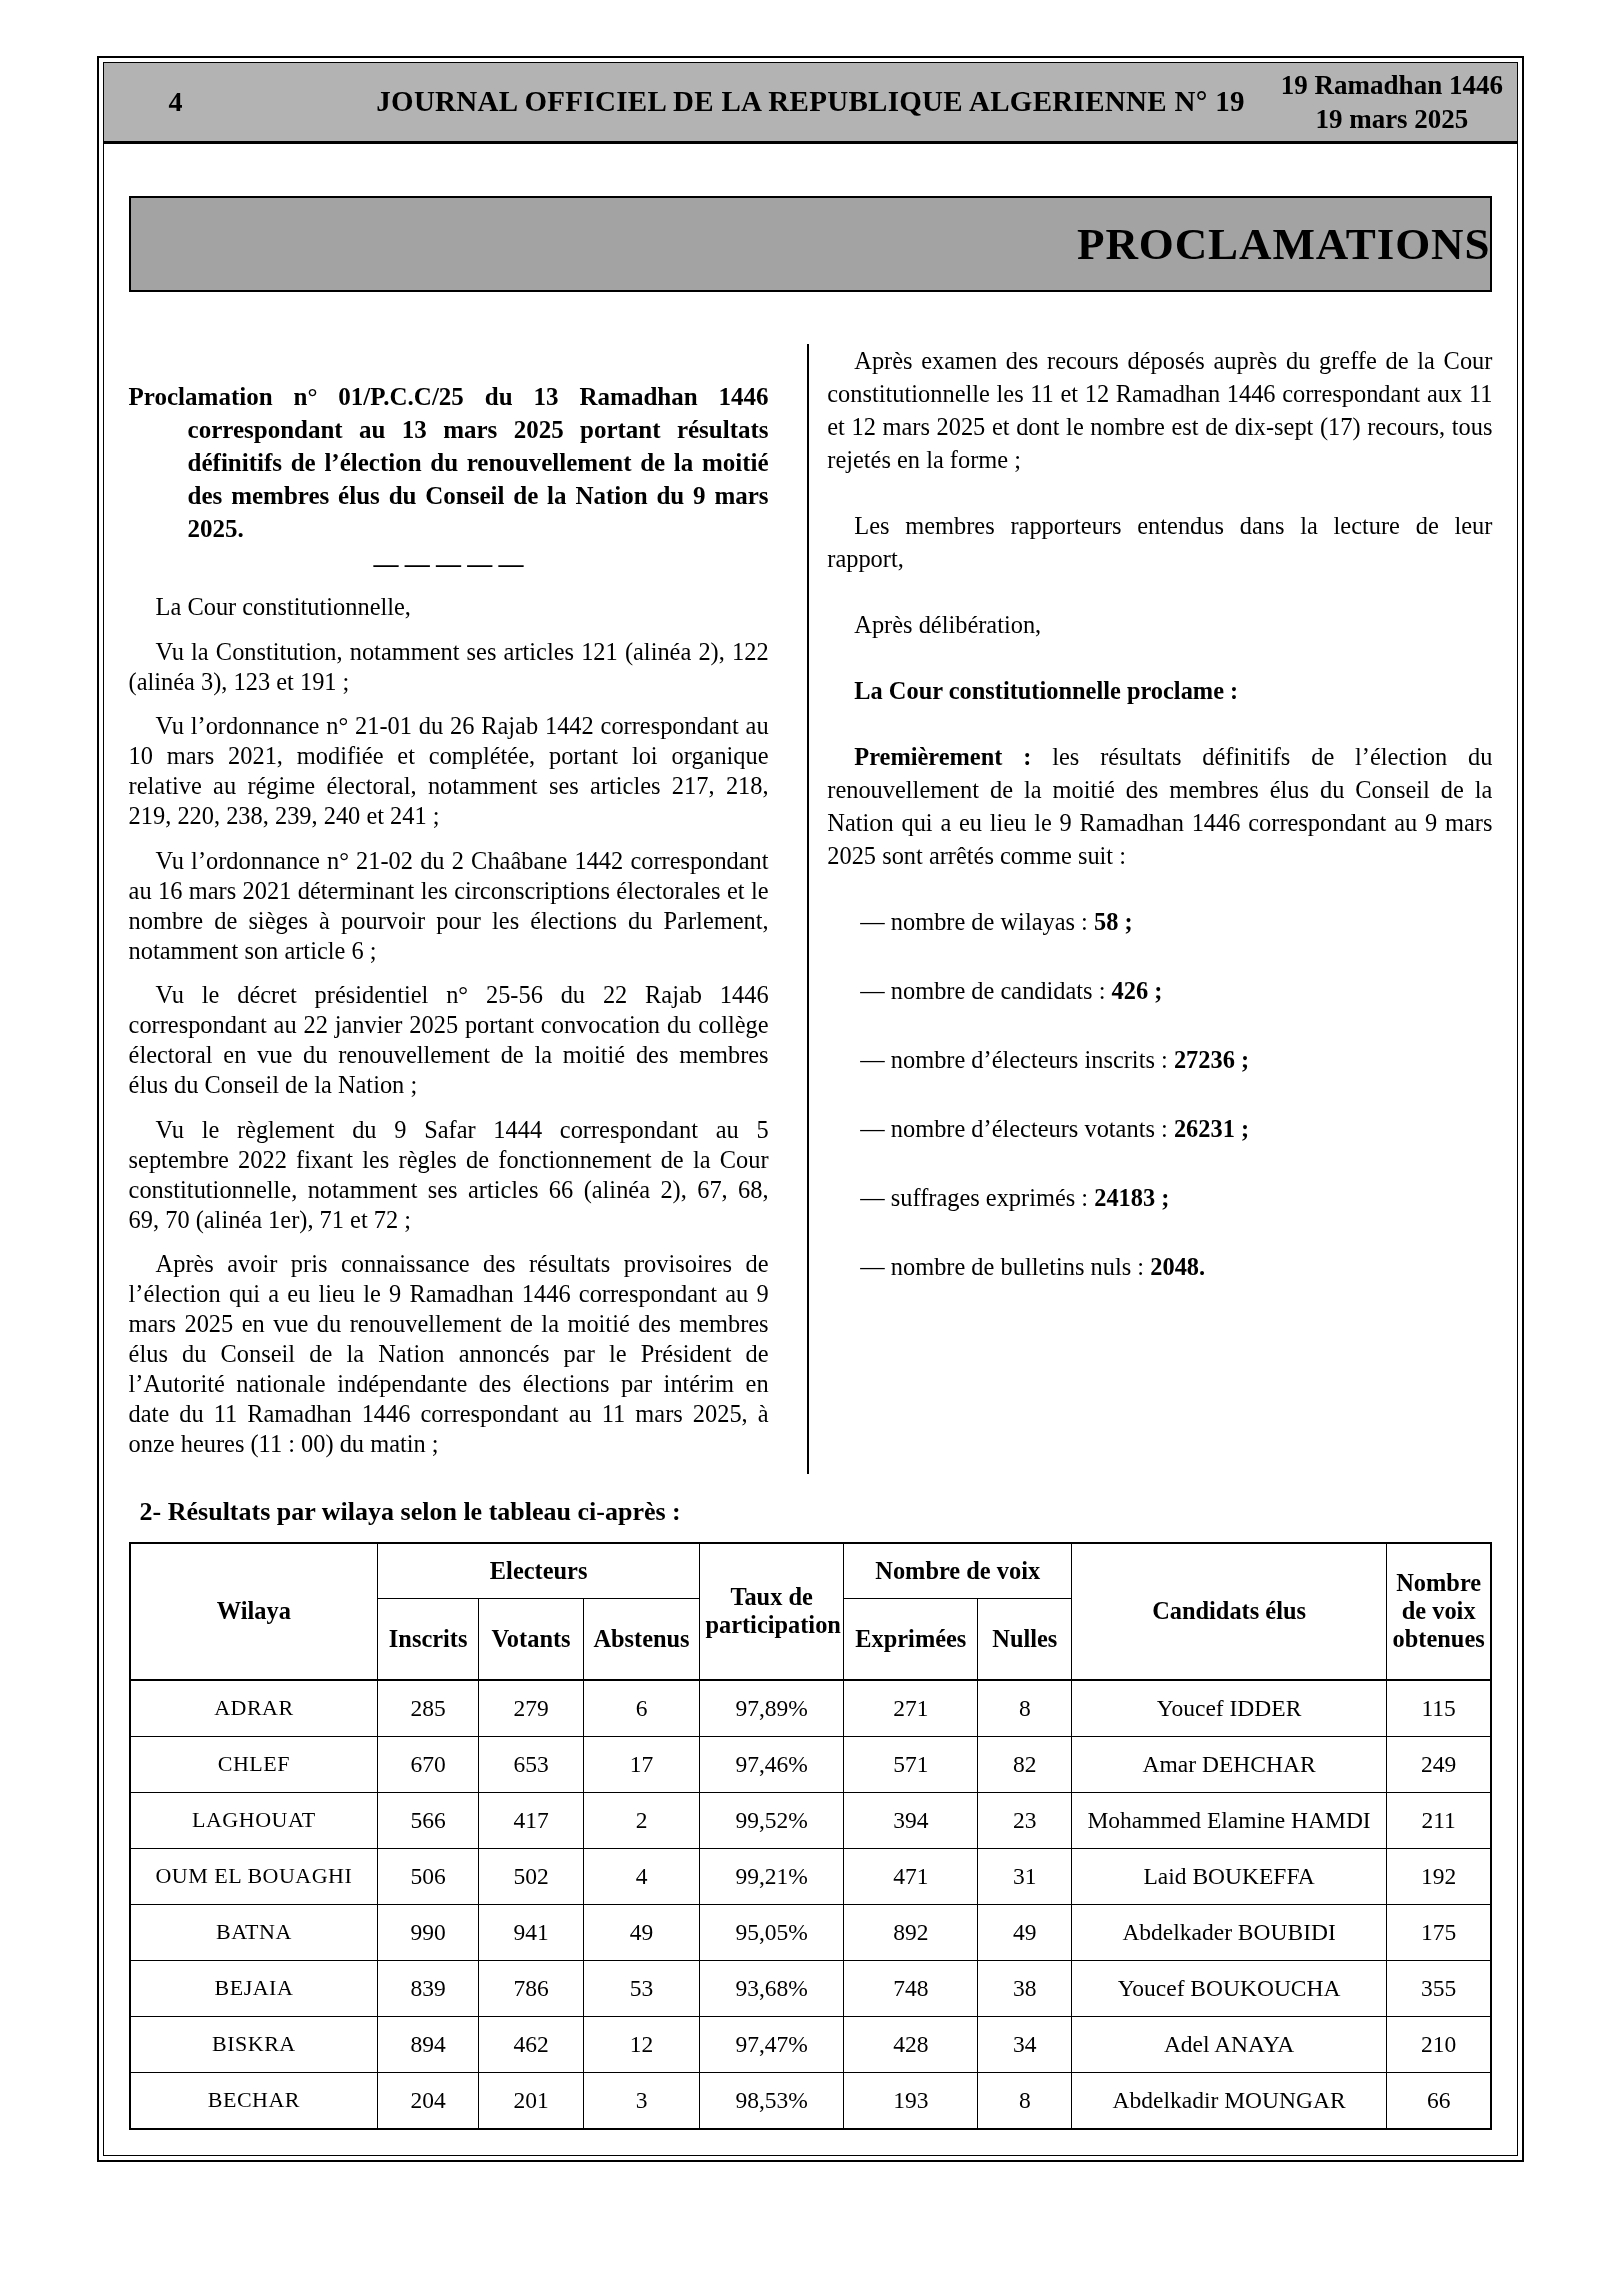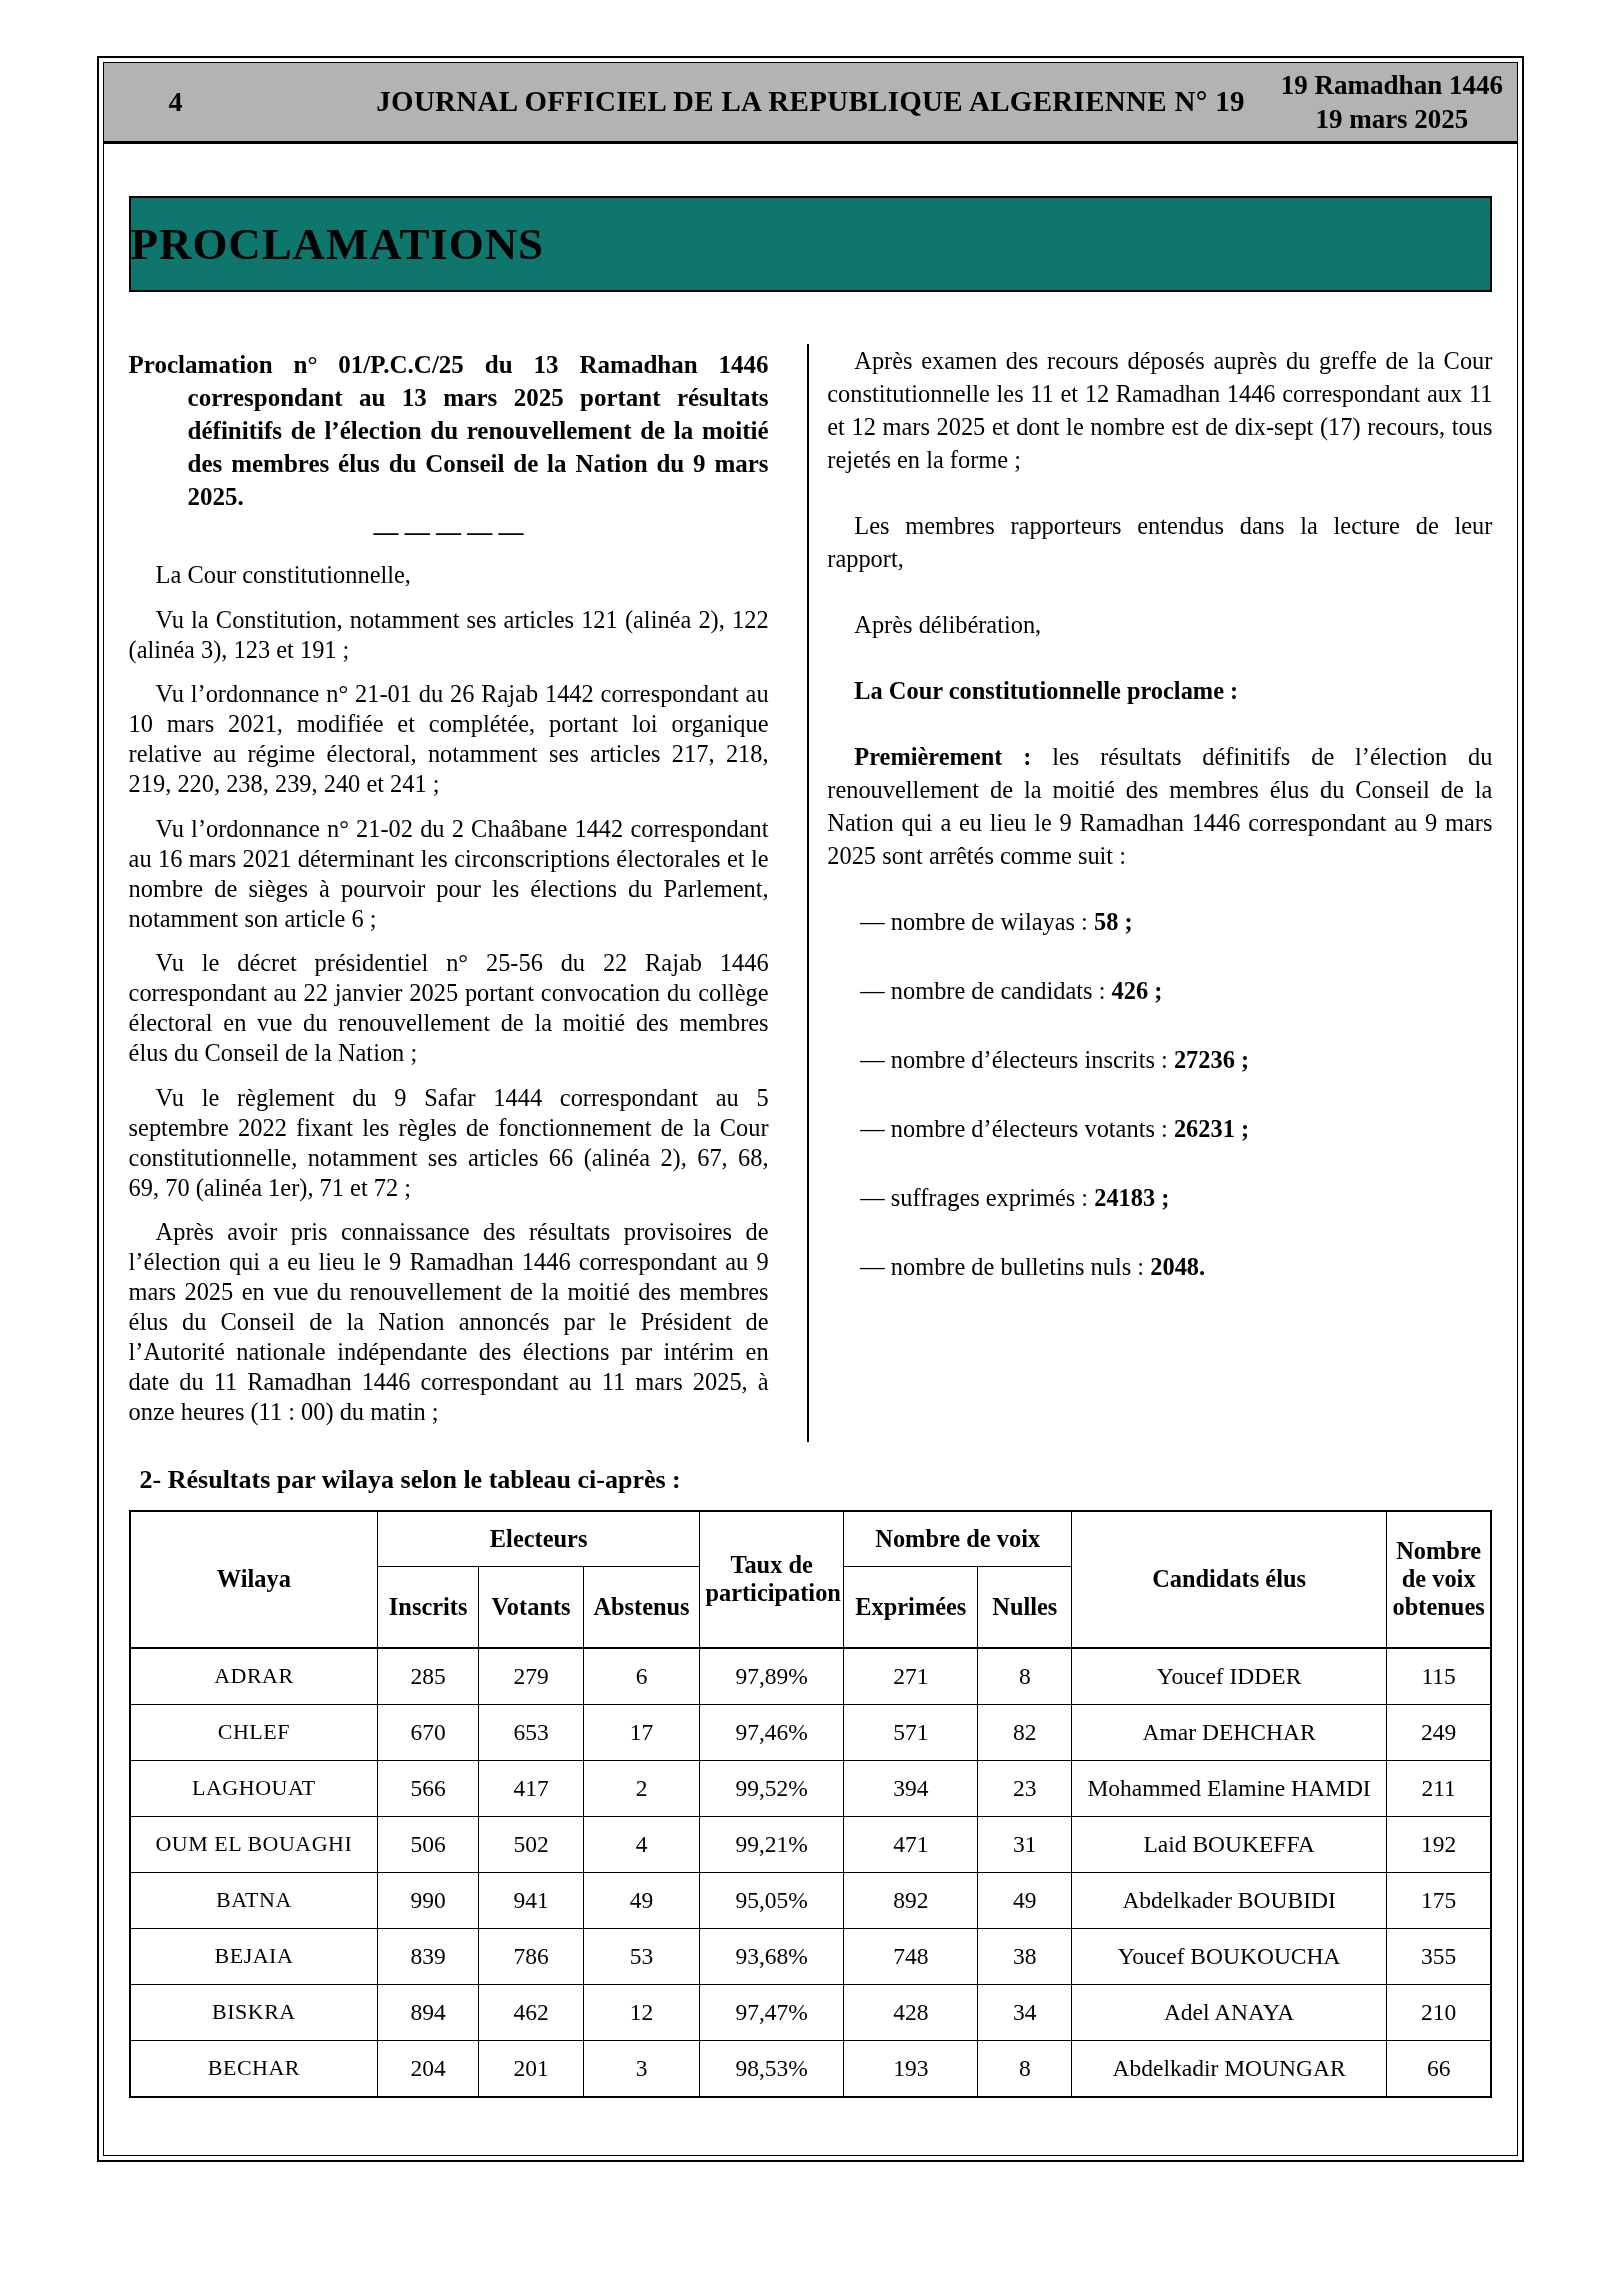--- a/index.html
+++ b/index.html
@@ -41,41 +41,41 @@
   .band .dates {
     position: absolute; right: 14.5px; top: 50%; transform: translateY(-50%);
     text-align: center; font-size: 27px; font-weight: bold; line-height: 34px;
     white-space: nowrap;
   }
   
   .content { padding: 0 25px; }
   .banner {
     margin-top: 52px;
     height: 96px;
-    background: #0f766e;
+    background: #a3a3a3;
     border: 2.7px solid #000;
     box-sizing: border-box;
-    display: flex; align-items: center; justify-content: flex-start;
+    display: flex; align-items: center; justify-content: flex-end;
     font-size: 45px; font-weight: bold; letter-spacing: 0.9px;
   }
   .columns { display: flex; margin-top: 52px; align-items: stretch; }
   .col-left { width: 640px; flex: none; }
   .vdivider { width: 2.7px; background: #000; margin: 0 18px 0 38px; flex: none; }
   .col-right { flex: 1; min-width: 0; }
 
   .court-box {
     border: 3.6px solid #000; padding: 2.7px;
   }
   .court-box-in {
     border: 0.9px solid #000;
     text-align: center; font-size: 27px; font-weight: bold;
     padding: 8.1px 0 9px; letter-spacing: 0.5px;
   }
   .procl-title {
-    margin-top: 4px;
+    margin-top: 36px;
     font-size: 25px; font-weight: bold; line-height: 33px;
     text-align: justify;
     padding-left: 59px; text-indent: -59px;
   }
   .dash-sep {
     text-align: center; font-size: 25px; font-weight: bold;
     margin: 5.4px 0 14.5px; white-space: nowrap;
   }
   .p {
     font-size: 24.4px; line-height: 30px;

